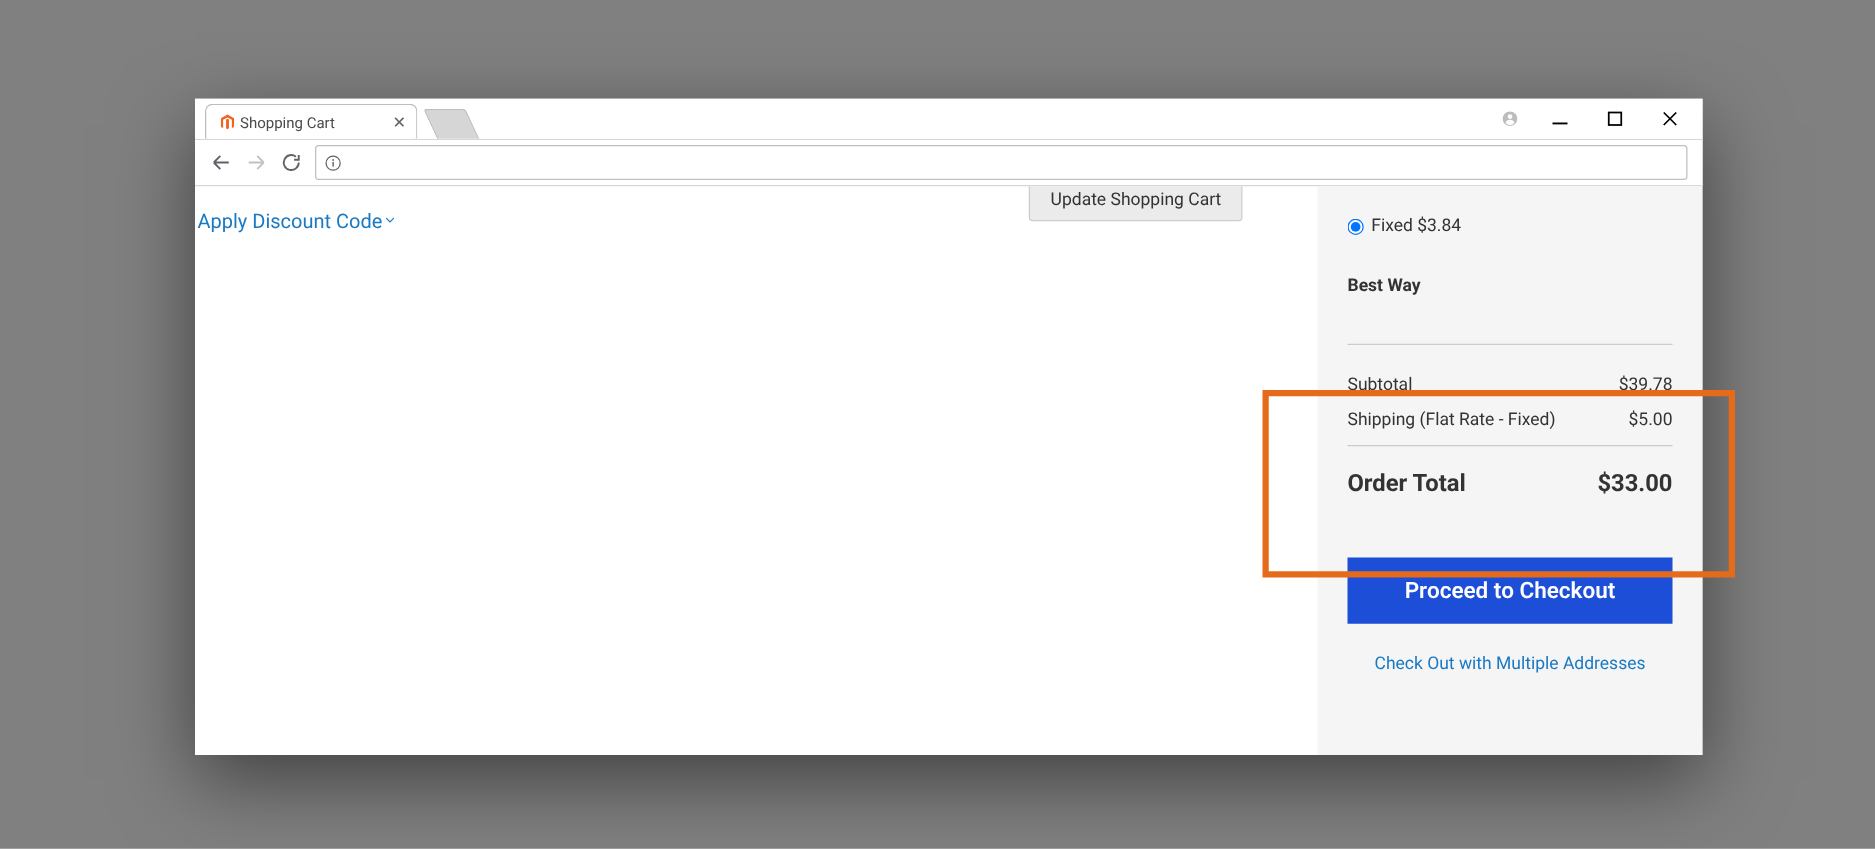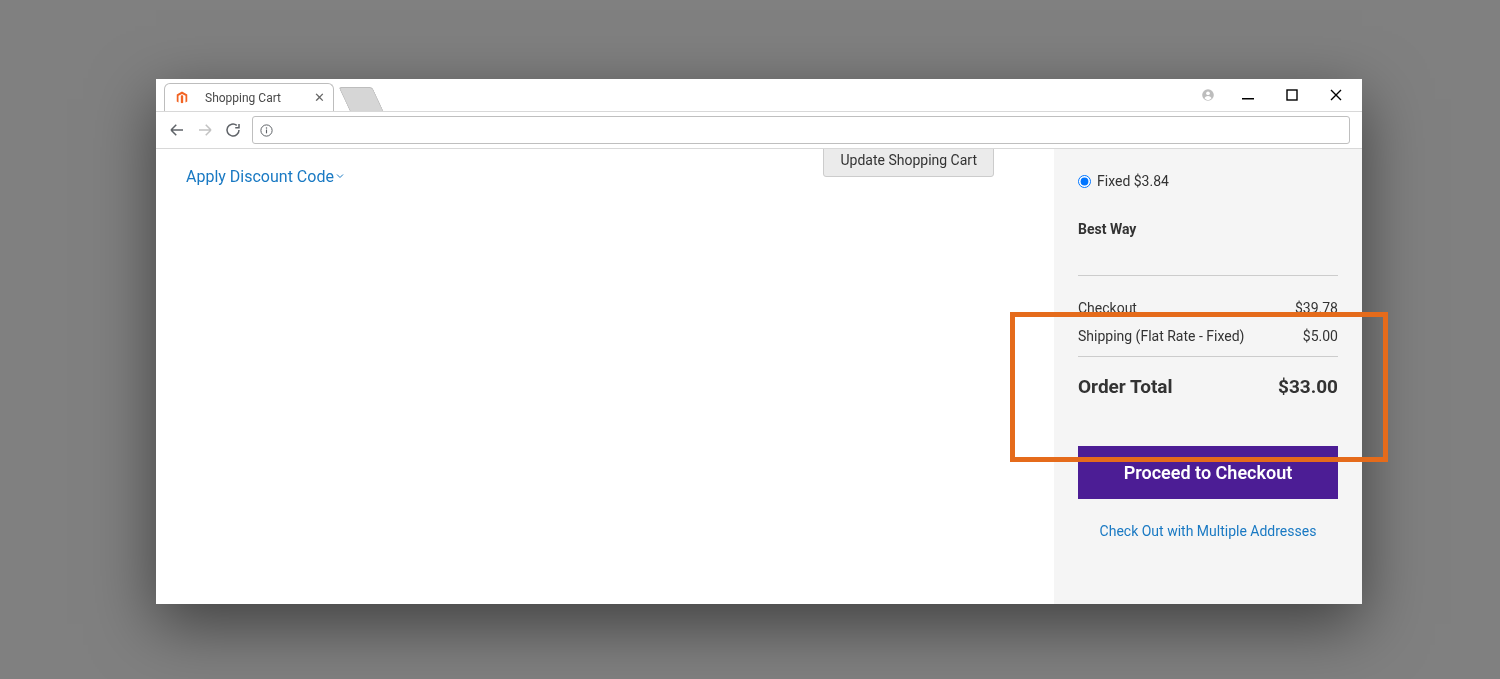--- a/index.html
+++ b/index.html
@@ -33,21 +33,21 @@
     .tab {
       display: flex;
       align-items: center;
       height: 28px;
       padding: 0 8px 0 10px;
       border: 1px solid #bdbdbd;
       border-bottom: none;
       border-top-left-radius: 6px;
       border-top-right-radius: 6px;
       background: #fff;
-      gap: 16px;
+      gap: 3px;
       font-size: 12px;
       color: #4a4a4a;
       min-width: 170px;
     }
     .tab-favicon svg { width: 14px; height: 14px; display: block; }
     .tab-title { flex: 1; }
     .tab-close { font-size: 13px; color: #666; cursor: pointer; font-family: Arial, sans-serif; line-height: 1; }
     .inactive-tab {
       width: 34px;
       height: 24px;
@@ -103,21 +103,21 @@
       background: transparent;
     }
     .addr-icon svg { width: 15px; height: 15px; display:block;}
     .page-content {
       flex: 1;
       display: flex;
       overflow: hidden;
     }
     .main-col {
       flex: 1;
-      padding: 0 30px;
+      padding: 0 2px;
       position: relative;
     }
     .update-btn {
       position: absolute;
       top: -6px;
       right: 60px;
       padding: 8px 16px;
       background: #ebebeb;
       border: 1px solid #cccccc;
       border-radius: 3px;
@@ -155,21 +155,21 @@
       border-top: 1px solid #ccc;
       padding-top: 18px;
     }
     .totals-row { display: flex; justify-content: space-between; font-size: 14px; color: #333; padding: 6px 0; }
     .totals-divider { border-top: 1px solid #ccc; margin-top: 6px; }
     .order-total-row { display: flex; justify-content: space-between; font-size: 19px; font-weight: 700; color: #333; padding: 18px 0 12px 0; align-items: flex-end; }
     .checkout-btn {
       margin-top: 36px;
       width: 100%;
       padding: 16px 0;
-      background: #4c1d95;
+      background: #1d4ed8;
       color: #fff;
       border: none;
       font-size: 18px;
       font-weight: 600;
       cursor: pointer;
       font-family: inherit;
     }
     .multi-link {
       margin-top: 24px;
       text-align: center;
@@ -275,21 +275,21 @@
 
     <div class="sidebar">
       <div class="radio-row">
         <input type="radio" name="ship" checked="" style="">
         <label>Fixed $3.84</label>
       </div>
       <div class="ship-heading mt">Best Way</div>
 
       <div class="totals-block">
         <div class="totals-row">
-          <span>Checkout</span>
+          <span>Subtotal</span>
           <span>$39.78</span>
         </div>
         <div class="totals-row">
           <span>Shipping (Flat Rate - Fixed)</span>
           <span>$5.00</span>
         </div>
         <div class="totals-divider"></div>
         <div class="order-total-row">
           <span>Order Total</span>
           <span>$33.00</span>

